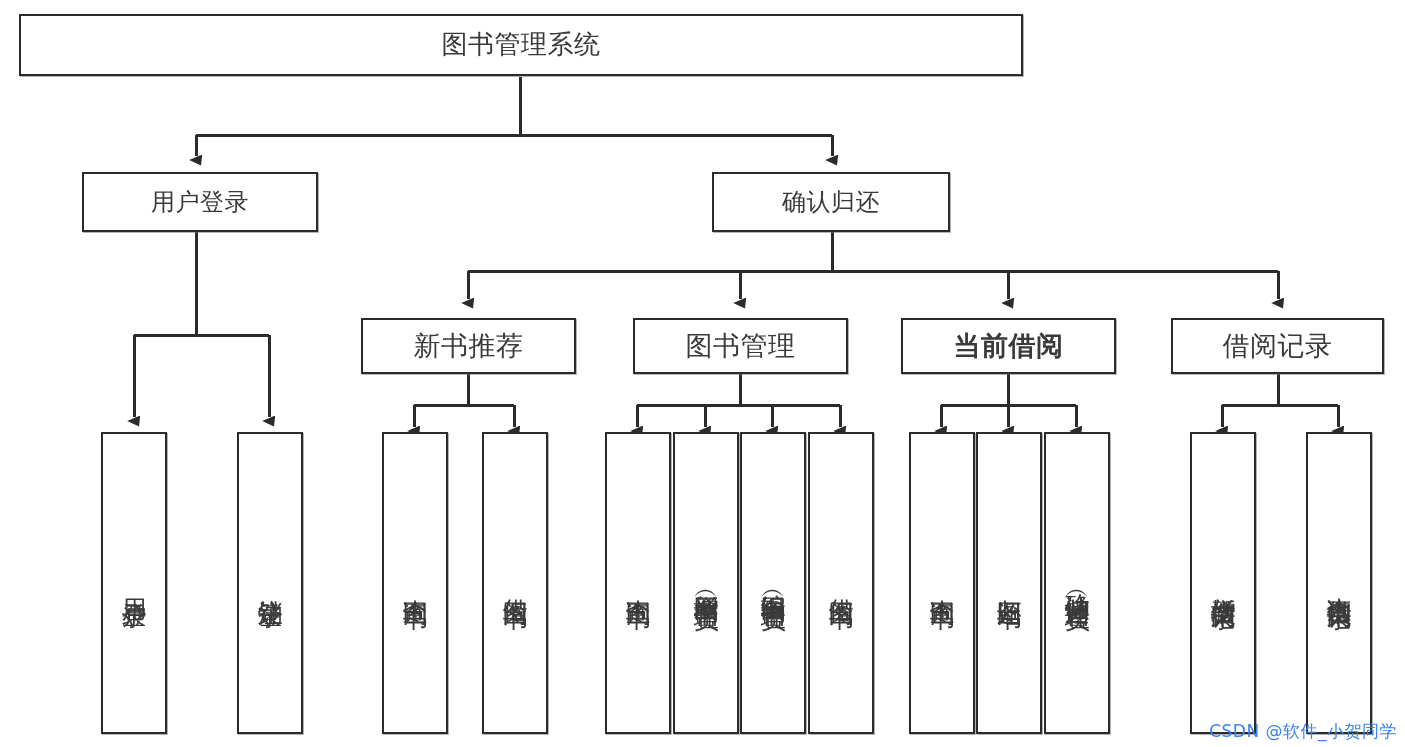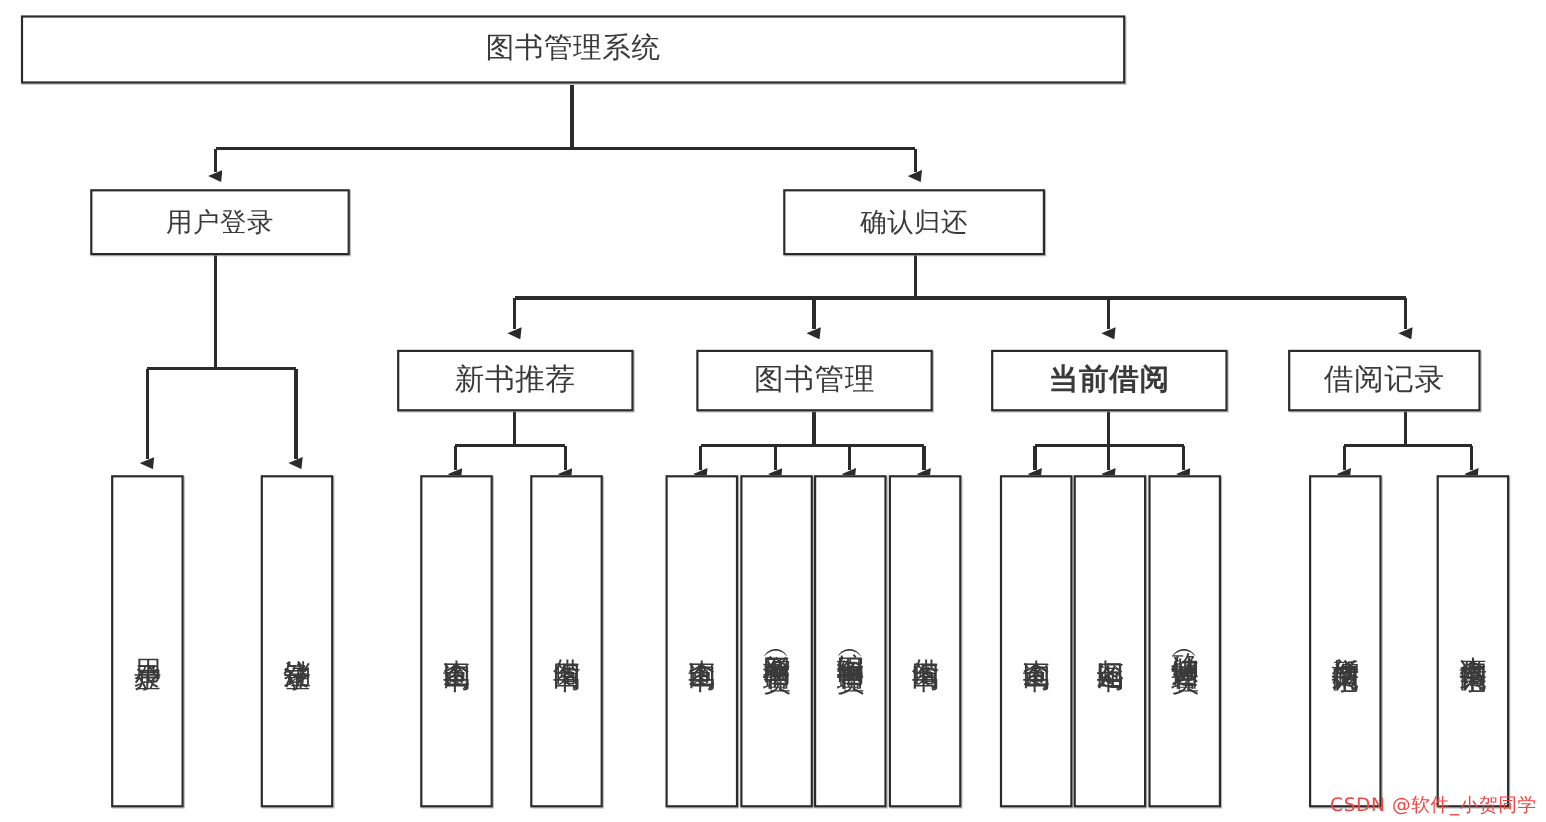--- a/index.html
+++ b/index.html
@@ -72,21 +72,21 @@
     width: 100%;
     display: flex;
     align-items: center;
     justify-content: center;
   }
   .watermark {
     position: absolute;
     right: 8px;
     bottom: 4px;
     font-size: 17px;
-    color: #ef4444;
+    color: #3b82f6;
     white-space: nowrap;
     letter-spacing: 0.5px;
   }
 </style>
 </head>
 <body>
 
 <div id="diagram-root">
 
   <svg id="connectors" viewBox="0 0 1405 747" xmlns="http://www.w3.org/2000/svg">
@@ -157,21 +157,21 @@
   </div>
 
   <div class="node-box node-level3" style="left:633px; top:318px; width:215px; height:56px;">
     <span class="node-label">图书管理</span>
   </div>
 
   <div class="node-box node-level3" style="left:901px; top:318px; width:215px; height:56px;font-weight:bold;">
     <span class="node-label">当前借阅</span>
   </div>
 
-  <div class="node-box node-level3" style="left:1171px; top:318px; width:175px; height:56px;">
+  <div class="node-box node-level3" style="left:1171px; top:318px; width:213px; height:56px;">
     <span class="node-label">借阅记录</span>
   </div>
 
   <div class="node-box node-leaf" style="left:101px; top:432px; width:66px; height:302px;">
     <span class="leaf-inner">
       <span class="node-label">用户登录</span>
     </span>
   </div>
 
   <div class="node-box node-leaf" style="left:237px; top:432px; width:66px; height:302px;">

